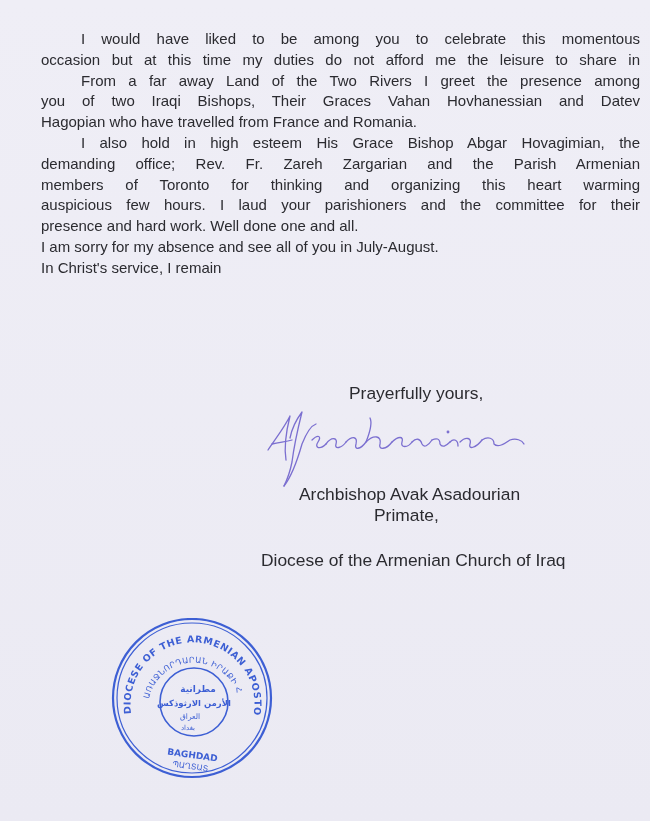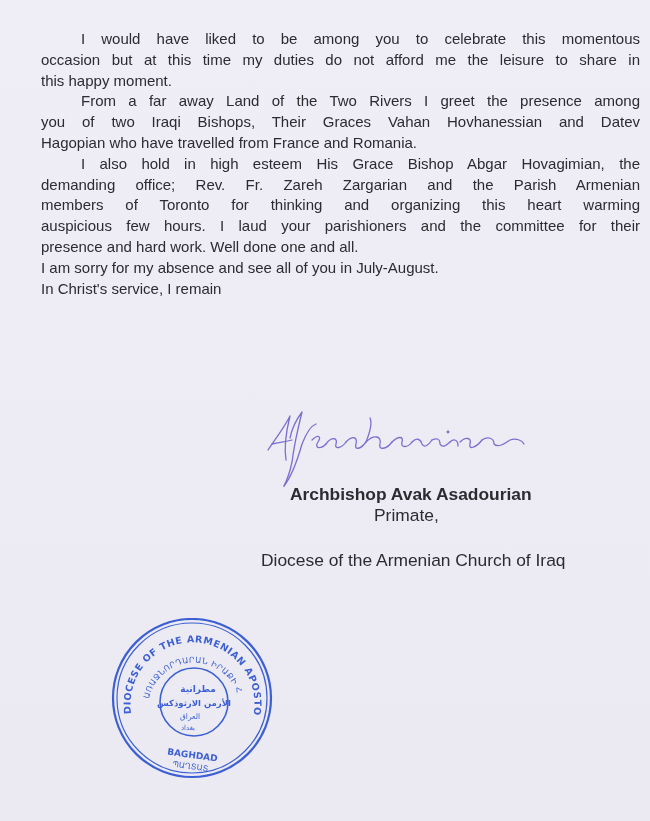--- a/index.html
+++ b/index.html
@@ -63,37 +63,37 @@
   </style>
 </head>
 <body>
 
 <div class="page">
 
   <div class="body-text">
 
     <span class="line justify indent">I would have liked to be among you to celebrate this momentous</span>
     <span class="line justify">occasion but at this time my duties do not afford me the leisure to share in</span>
-    <span class="line">this happy moment.</span>
 
     <span class="line justify indent">From  a far away Land of the Two Rivers I greet the presence among</span>
     <span class="line justify">you of two Iraqi Bishops, Their Graces Vahan Hovhanessian and Datev</span>
     <span class="line">Hagopian who have travelled from France and Romania.</span>
 
     <span class="line justify indent">I also hold in high esteem His Grace Bishop Abgar Hovagimian, the</span>
     <span class="line justify">demanding office; Rev. Fr. Zareh Zargarian and the Parish Armenian</span>
     <span class="line justify">members of Toronto for thinking and organizing this heart warming</span>
     <span class="line justify">auspicious few hours. I laud your parishioners and the committee for their</span>
     <span class="line">presence and hard work. Well done one and all.</span>
 
     <span class="line">I am sorry for my absence and see all of you in July-August.</span>
 
     <span class="line">In Christ's service, I remain</span>
   </div>
 
+  <div class="closing" style="left:349px; top:383px;">Prayerfully yours,</div>
 
   <svg class="signature" viewBox="0 0 290 90">
     <g fill="none" stroke="#7b6fd0" stroke-width="1.3" stroke-linecap="round" stroke-linejoin="round">
 
       <path d="M6 52 C 14 40, 22 30, 28 18 C 24 34, 22 50, 24 62"></path>
       <path d="M10 46 C 18 44, 24 44, 30 42"></path>
       <path d="M28 40 C 30 30, 34 22, 40 14 C 36 30, 32 48, 30 64 C 28 74, 24 84, 22 88"></path>
       <path d="M22 88 C 30 78, 36 60, 40 46 C 44 36, 48 28, 54 26"></path>
 
       <path d="M50 42 C 56 36, 60 38, 56 44 C 52 50, 58 52, 64 46"></path>
@@ -103,21 +103,21 @@
       <path d="M130 44 C 136 38, 142 38, 140 44 C 138 50, 146 50, 150 44"></path>
       <path d="M150 44 C 154 40, 158 40, 160 46 C 162 50, 166 48, 170 42"></path>
       <path d="M170 42 C 174 40, 178 40, 178 46 C 180 50, 184 48, 188 44"></path>
       <path d="M188 44 C 192 40, 196 42, 196 48"></path>
       <path d="M198 44 C 204 38, 210 40, 208 46 C 206 52, 214 50, 220 42"></path>
       <path d="M220 42 C 226 38, 232 40, 232 46 C 236 50, 242 46, 248 42 C 254 40, 260 42, 262 46"></path>
       <circle cx="186" cy="34" r="0.8"></circle>
     </g>
   </svg>
 
-  <div class="closing" style="left:290px; top:484px;font-weight:bold;">Archbishop Avak Asadourian</div>
+  <div class="closing" style="left:299px; top:484px;">Archbishop Avak Asadourian</div>
   <div class="closing" style="left:374px; top:505px;text-align:right;">Primate,</div>
   <div class="closing" style="left:261px; top:550px;">Diocese of the Armenian Church of Iraq</div>
 
   <svg class="stamp" viewBox="0 0 165 165">
     <defs>
       <path id="outerArc" d="M 22 100 A 62 62 0 1 1 143 100"></path>
       <path id="innerArcTop" d="M 38 86 A 46 46 0 0 1 128 78"></path>
       <path id="bottomArc" d="M 50 128 A 50 50 0 0 0 118 128"></path>
     </defs>
     <g fill="none" stroke="#3d5fd4">

